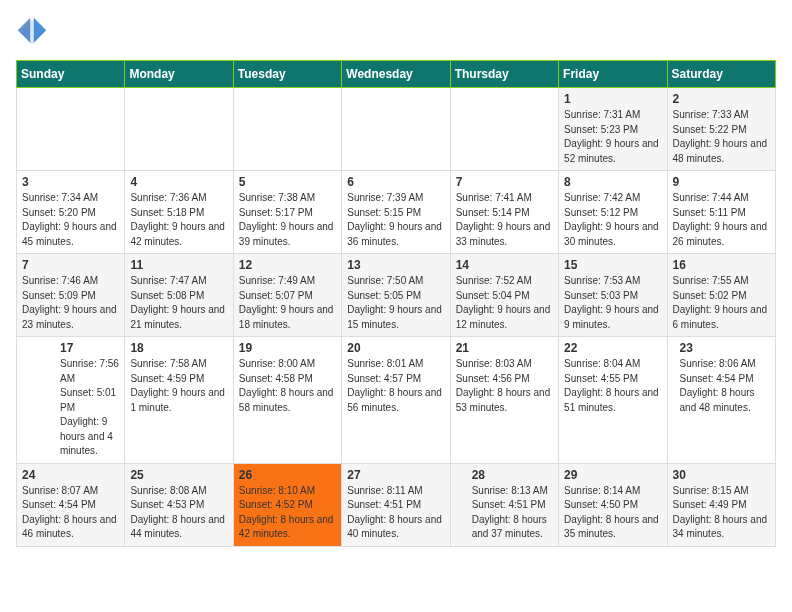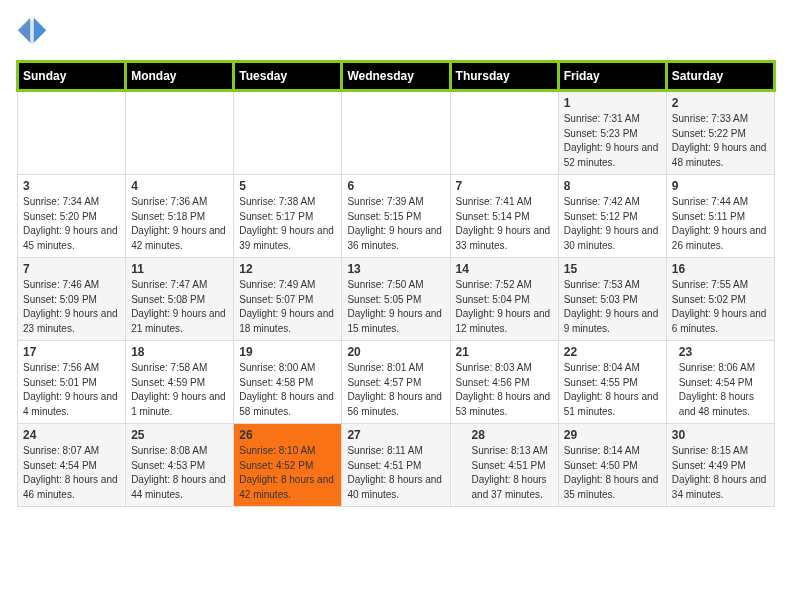--- a/index.html
+++ b/index.html
@@ -43,27 +43,27 @@
     .location {
       font-size: 15px;
       color: #555;
     }
     .calendar {
       width: 100%;
       border-collapse: collapse;
       font-size: 11px;
     }
     .calendar th {
-      background: #000000;
+      background: #0f766e;
       color: #fff;
       padding: 6px 4px;
       text-align: left;
       font-size: 12px;
       font-weight: bold;
-      border: 3px solid #84cc16;
+      border: 1px solid #84cc16;
     }
     .calendar td {
       border: 1px solid #ddd;
       vertical-align: top;
       padding: 4px 5px;
       min-height: 80px;
       width: calc(100% / 7);
       background: #fff;
     }
     .calendar tr:nth-child(odd) td {
@@ -190,21 +190,21 @@
         <td style="background: rgb(245, 245, 245);">
           <div class="day-number">15</div>
           <div class="day-info">Sunrise: 7:53 AM<br>Sunset: 5:03 PM<br>Daylight: 9 hours and 9 minutes.</div>
         </td>
         <td style="background: rgb(245, 245, 245);">
           <div class="day-number">16</div>
           <div class="day-info">Sunrise: 7:55 AM<br>Sunset: 5:02 PM<br>Daylight: 9 hours and 6 minutes.</div>
         </td>
       </tr>
       <tr>
-        <td style="background: rgb(255, 255, 255);">
+        <td style="background: rgb(255, 255, 255); padding-left: 43px;">
           <div class="day-number">17</div>
           <div class="day-info">Sunrise: 7:56 AM<br>Sunset: 5:01 PM<br>Daylight: 9 hours and 4 minutes.</div>
         </td>
         <td style="background: rgb(255, 255, 255);">
           <div class="day-number">18</div>
           <div class="day-info">Sunrise: 7:58 AM<br>Sunset: 4:59 PM<br>Daylight: 9 hours and 1 minute.</div>
         </td>
         <td style="background: rgb(255, 255, 255);">
           <div class="day-number">19</div>
           <div class="day-info">Sunrise: 8:00 AM<br>Sunset: 4:58 PM<br>Daylight: 8 hours and 58 minutes.</div>

